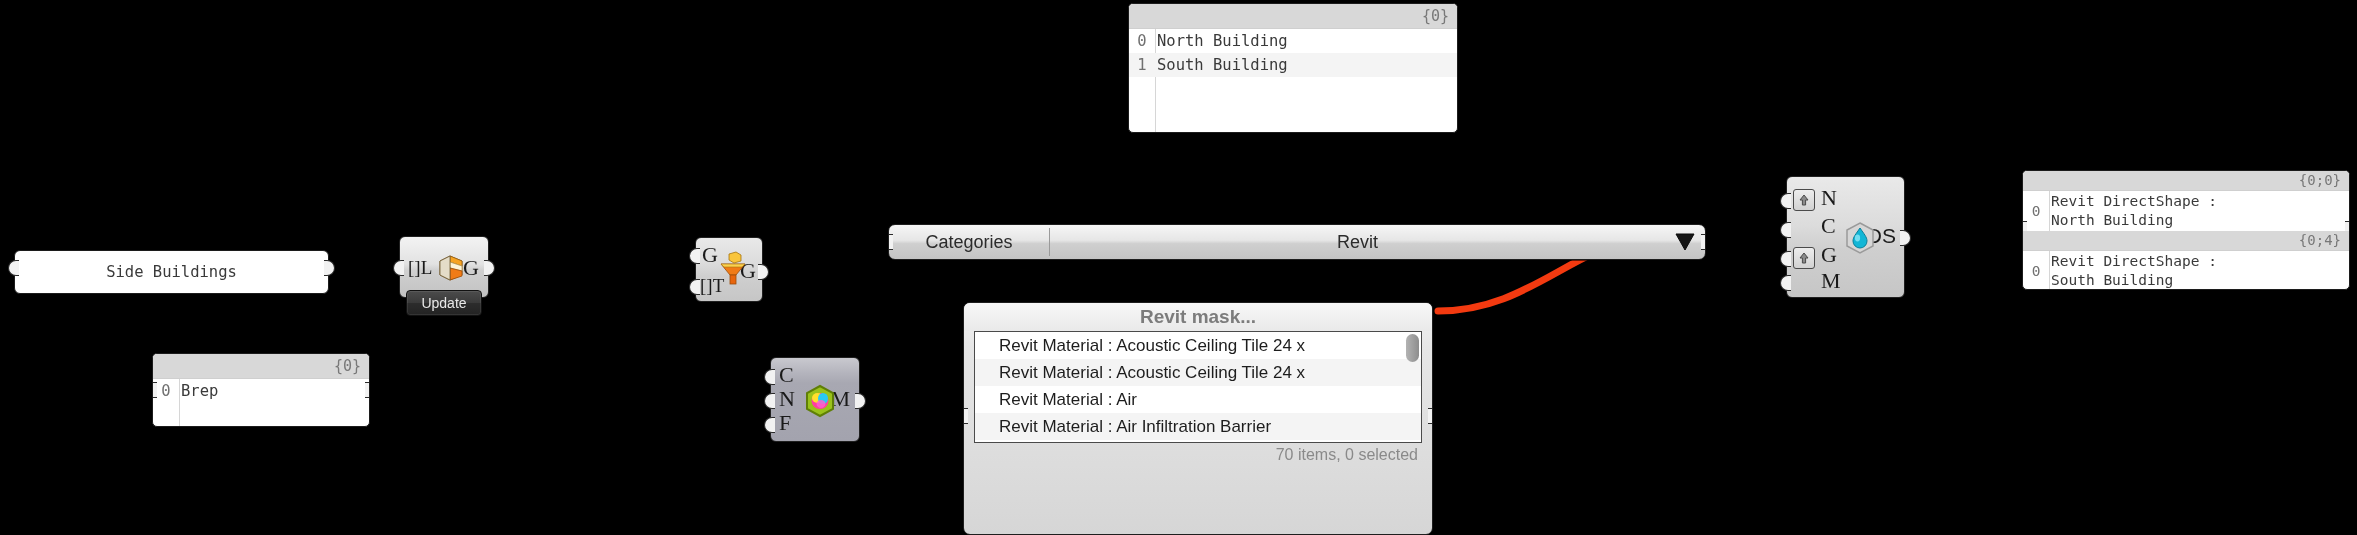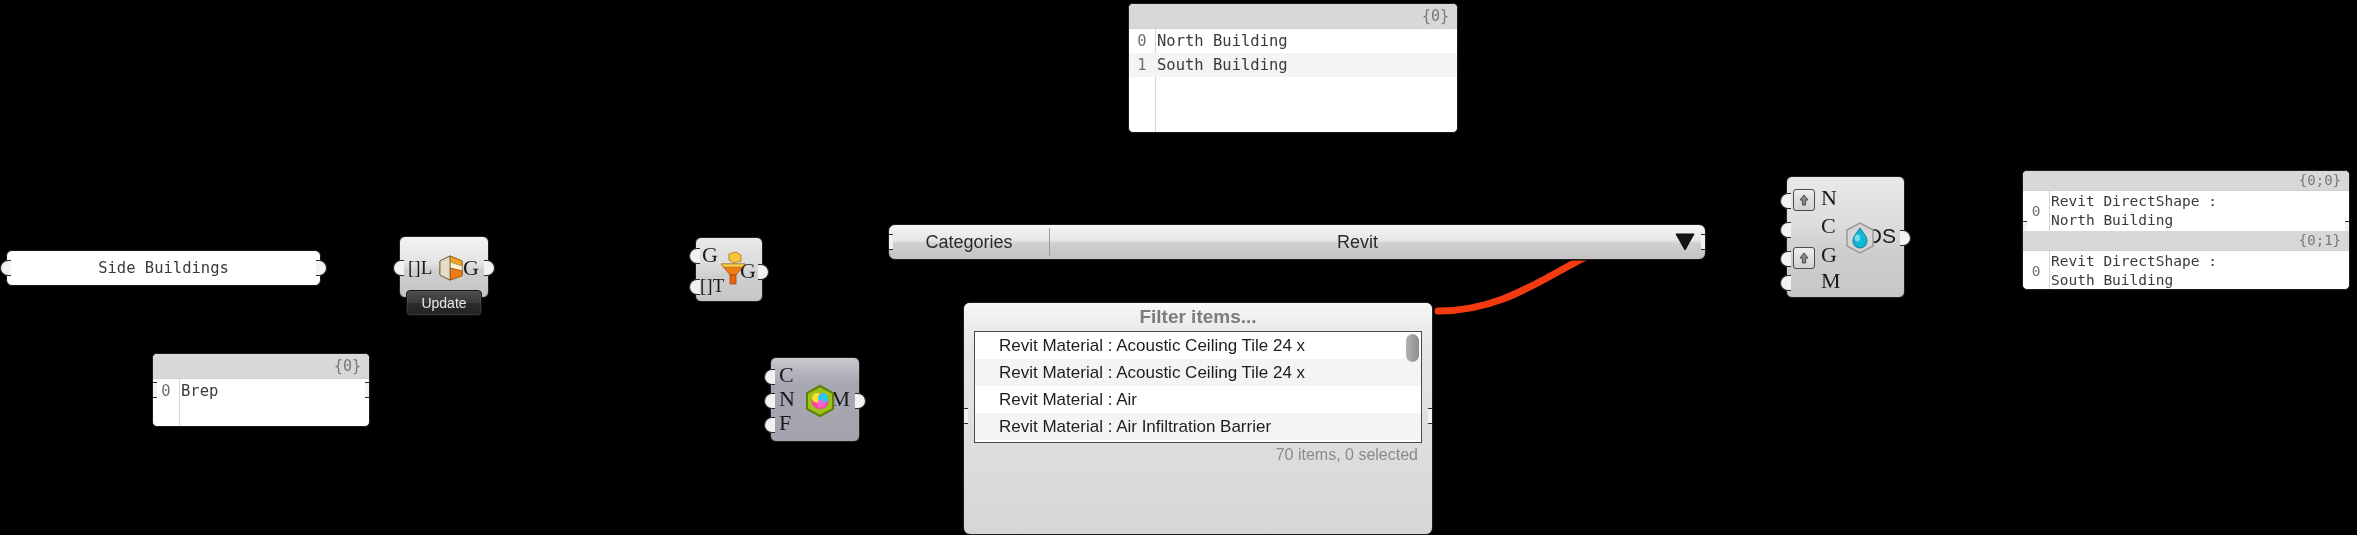--- a/index.html
+++ b/index.html
@@ -234,21 +234,21 @@
 <body>
 
 <div id="canvas">
 
   <svg class="wire" width="2357" height="535">
     <path d="M 1437,311 C 1530,311 1560,230 1660,230" transform="translate(0,0)" fill="none" stroke="#f33a10" stroke-width="7" stroke-linecap="round" style="display:none"></path>
     <path d="M 1438,311 C 1530,311 1590,226 1690,226" fill="none" stroke="#f33a10" stroke-width="0"></path>
     <path id="wire-main" d="M 1438,311 C 1540,311 1580,229 1692,229" fill="none" stroke="#f33a10" stroke-width="7" stroke-linecap="round"></path>
   </svg>
 
-  <div class="capsule" style="left:6px; top:250px; width:315px; height:36px;">
+  <div class="capsule" style="left:14px; top:250px; width:315px; height:44px;">
     <span class="port in" style="top:9px;"></span>
     <span class="port out" style="top:9px;"></span>
     <span>Side Buildings</span>
   </div>
 
   <div class="panel" style="left:152px; top:353px; width:218px; height:74px;">
     <span class="port in" style="top:28px;"></span>
     <span class="port out" style="top:28px;"></span>
     <div class="gutter"></div>
     <div class="panel-head">
@@ -340,21 +340,21 @@
     <span class="vl-arrow">
       <svg width="24" height="22" viewBox="0 0 24 22">
         <polygon points="3,3 21,3 12,19" fill="#151515" stroke="#0b0b0b" stroke-width="1"></polygon>
       </svg>
     </span>
   </div>
 
   <div class="fm" style="left:963px; top:302px; width:470px; height:233px;">
     <span class="port in" style="top:105px;"></span>
     <span class="port out" style="top:105px;"></span>
-    <div class="fm-title">Filter items...</div>
+    <div class="fm-title">Revit mask...</div>
     <div class="fm-list">
       <div class="fm-item">Revit Material : Acoustic Ceiling Tile 24 x</div>
       <div class="fm-item alt">Revit Material : Acoustic Ceiling Tile 24 x</div>
       <div class="fm-item">Revit Material : Air</div>
       <div class="fm-item alt">Revit Material : Air Infiltration Barrier</div>
       <div class="fm-scroll"></div>
     </div>
     <div class="fm-foot">70 items, 0 selected</div>
   </div>
 
@@ -399,21 +399,21 @@
     <div class="panel-head" style="height:19px;">
       <span class="path" style="top:1px; font-size:14px;">{0;0}</span>
     </div>
     <div class="panel-row" style="line-height:19px; font-size:14.5px;">
       <span class="idx" style="align-self:center;">0</span>
       <span class="val">Revit DirectShape :
 North Building</span>
     </div>
 
     <div class="panel-head" style="height:19px;">
-      <span class="path" style="top:1px; font-size:14px;">{0;1}</span>
+      <span class="path" style="top:1px; font-size:14px;">{0;4}</span>
     </div>
     <div class="panel-row" style="line-height:19px; font-size:14.5px;">
       <span class="idx" style="align-self:center;">0</span>
       <span class="val">Revit DirectShape :
 South Building</span>
     </div>
   </div>
 
 </div>
 

